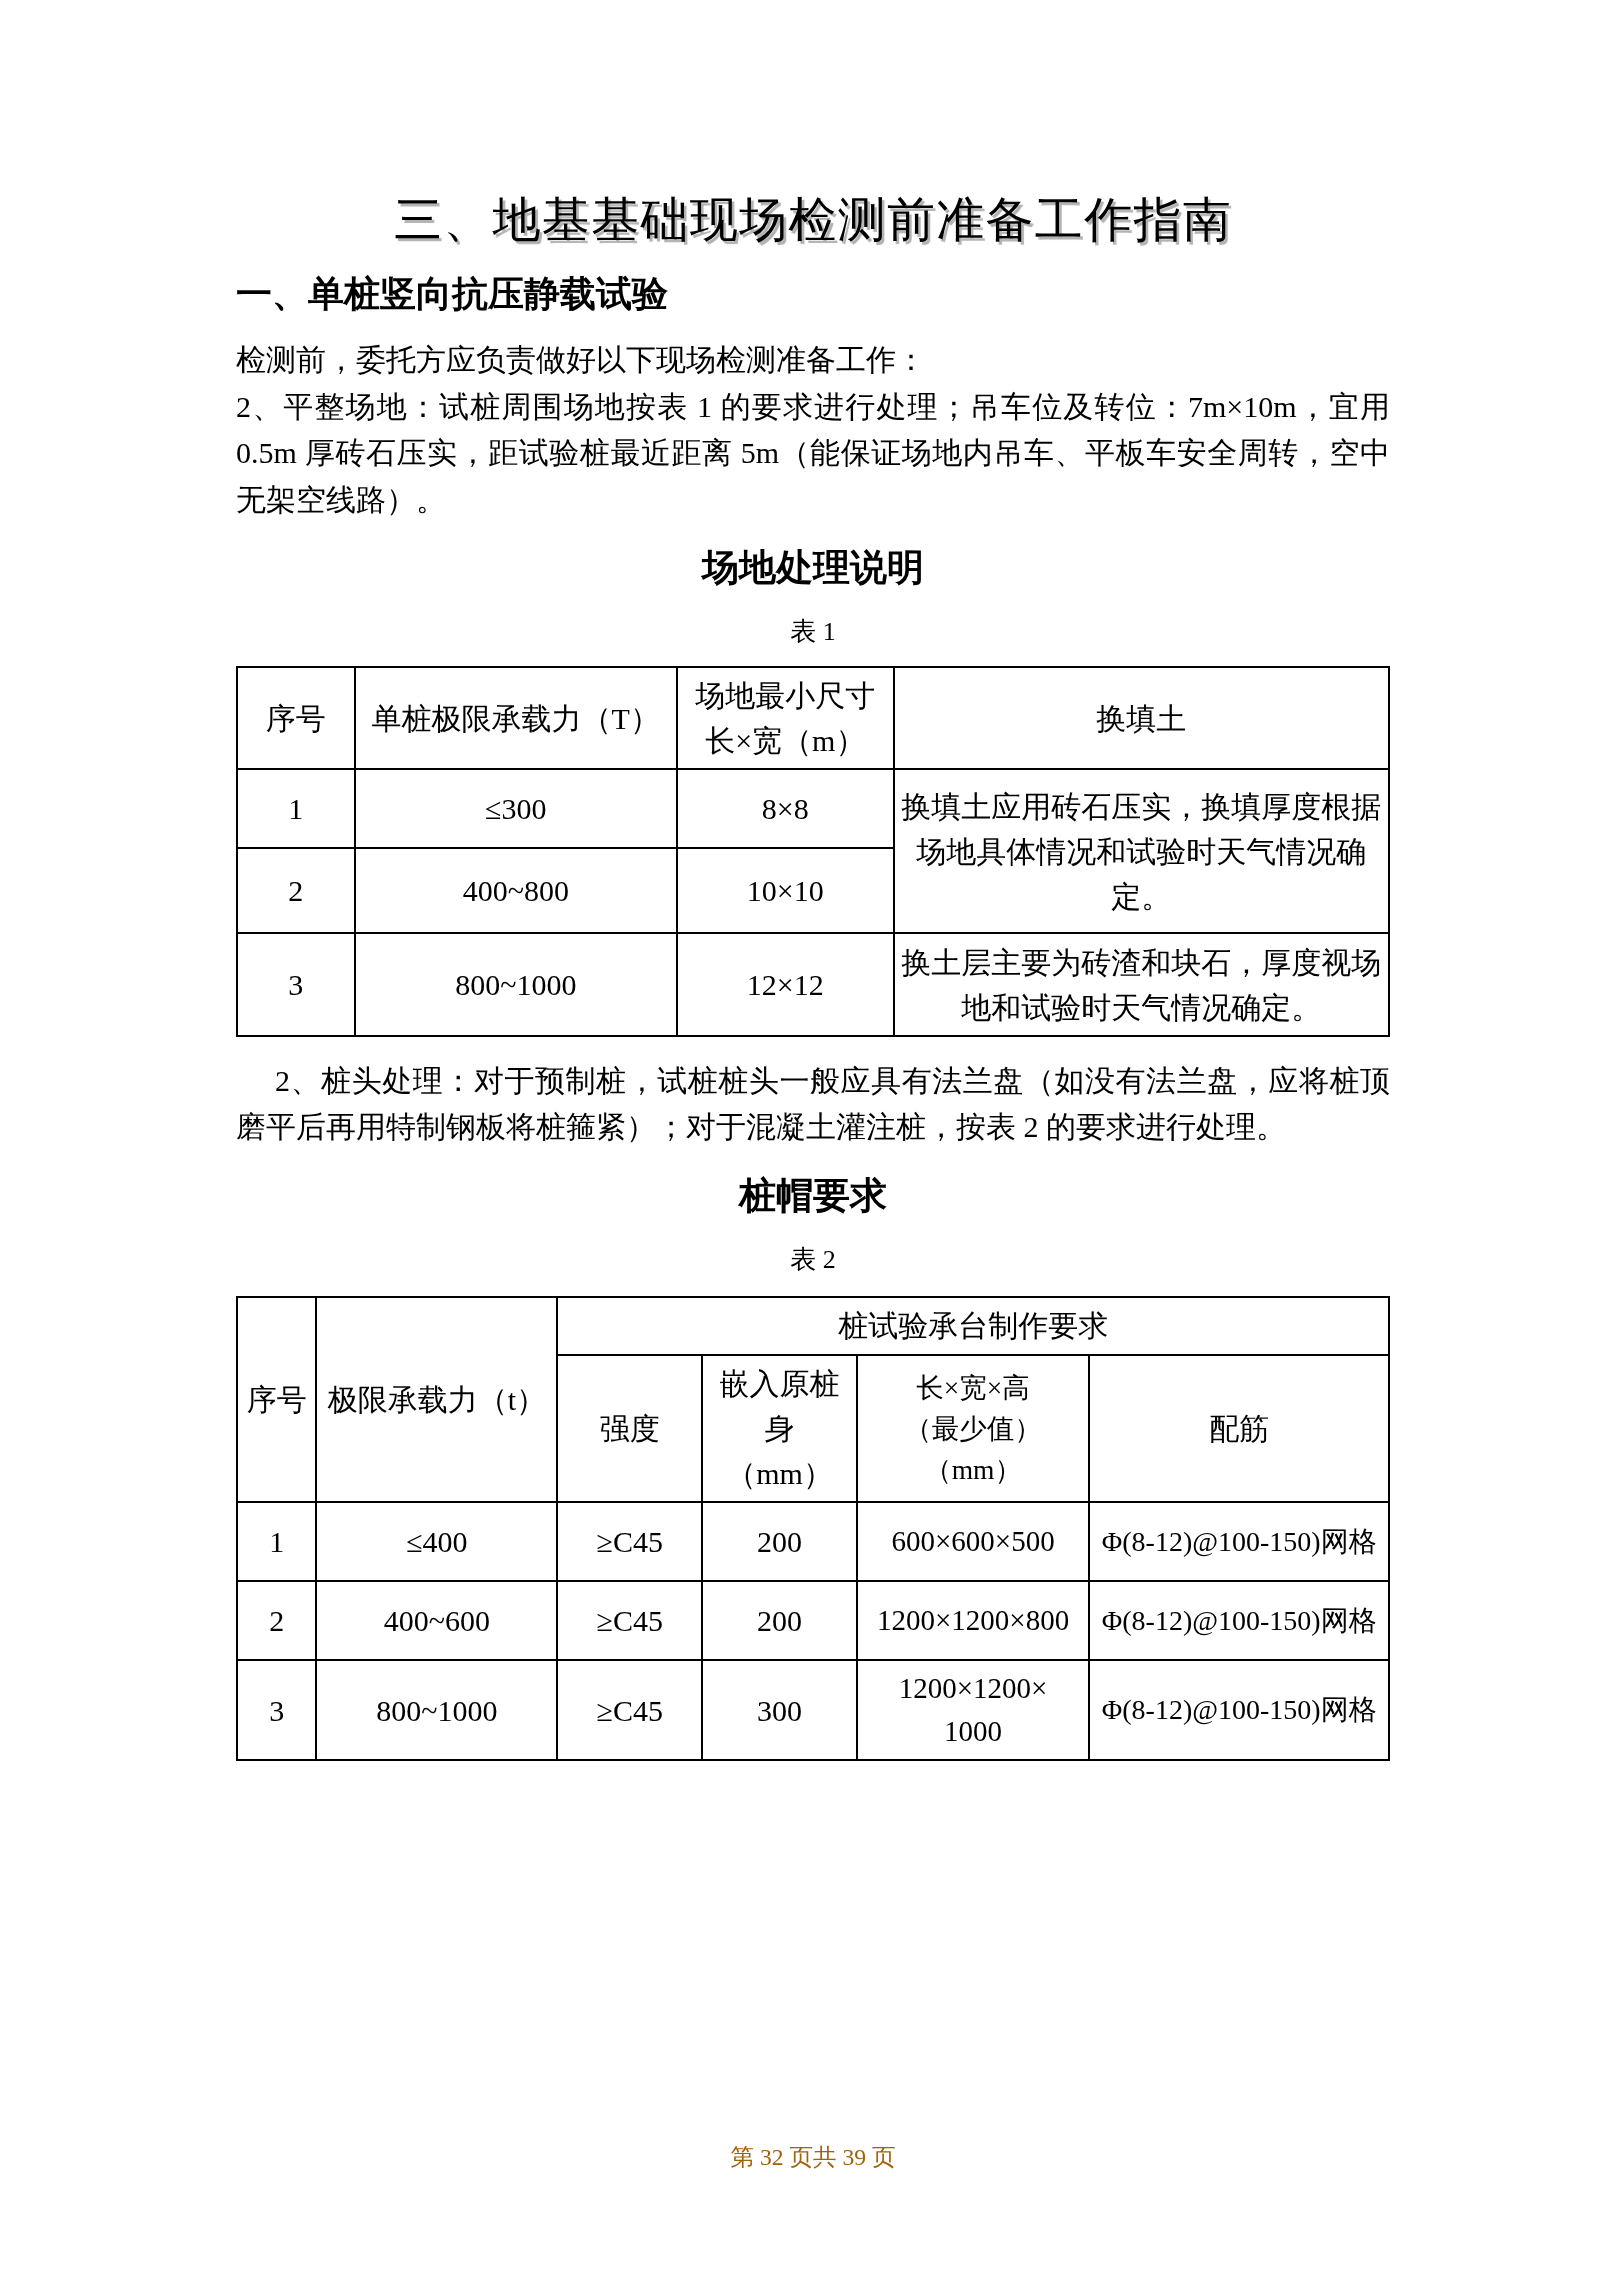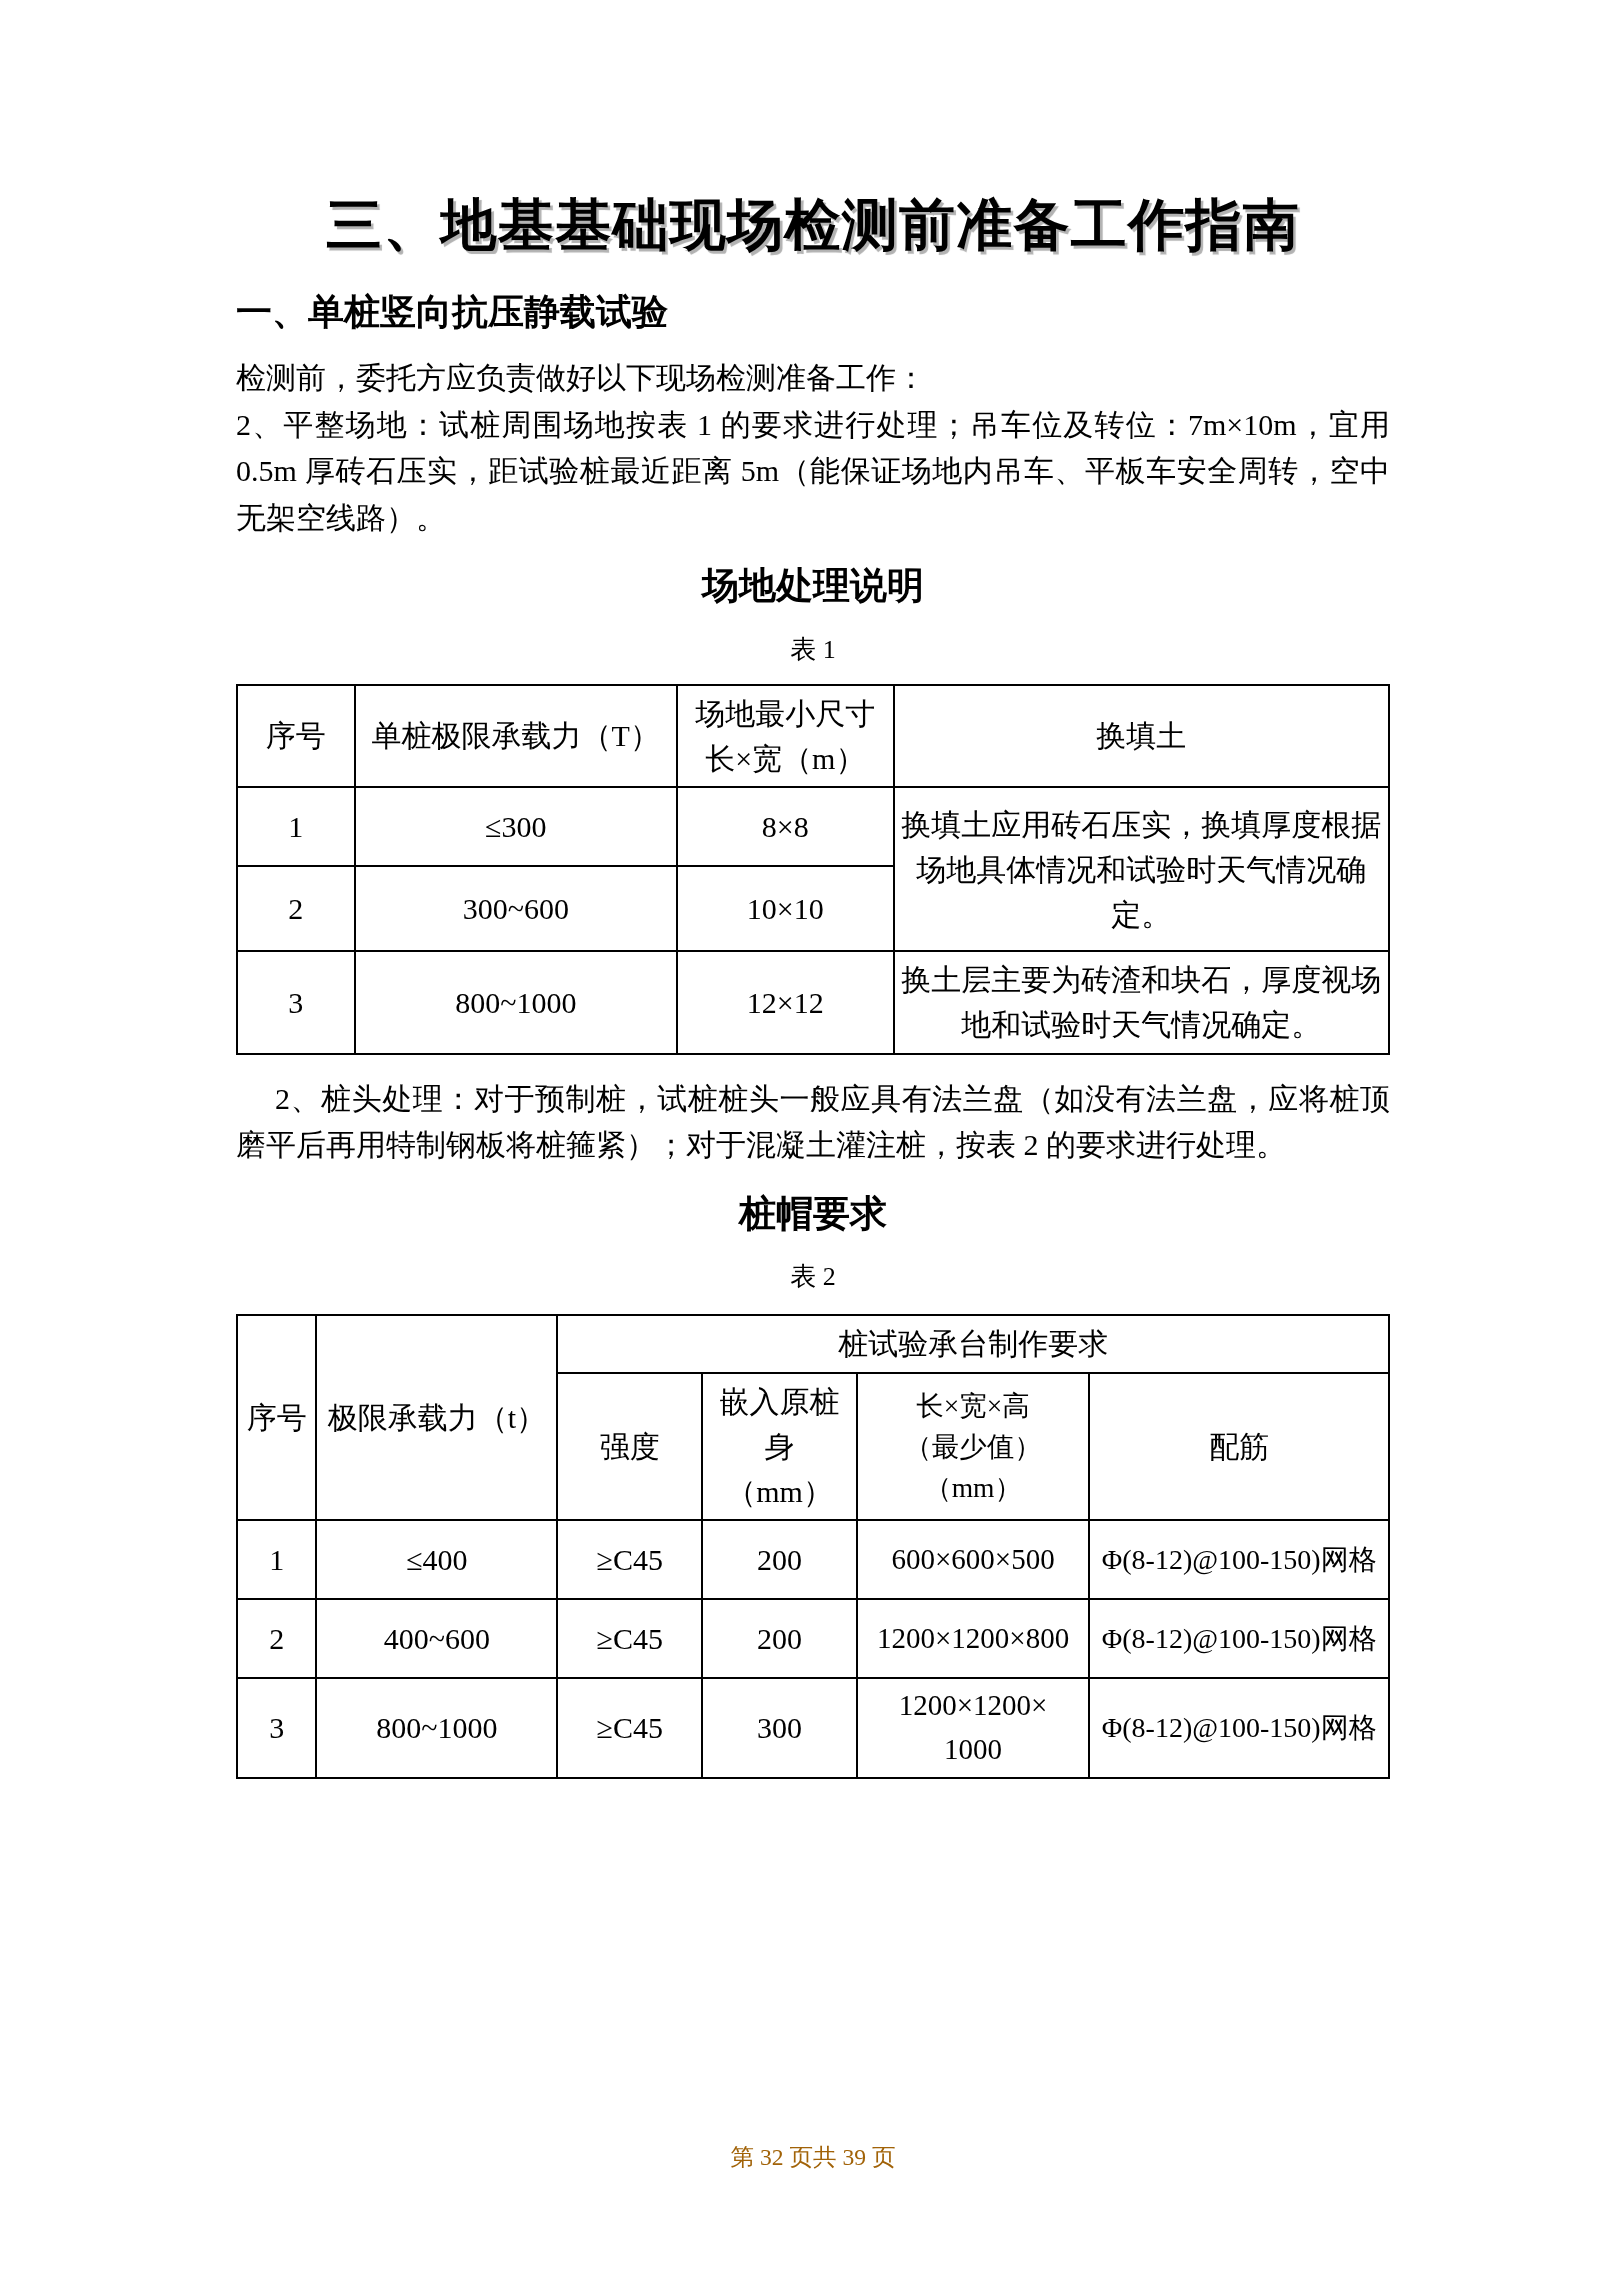--- a/index.html
+++ b/index.html
@@ -14,25 +14,25 @@
     box-sizing: border-box;
     background: #ffffff;
     color: #000000;
     font-family: "Liberation Serif", "DejaVu Serif", serif;
     padding: 188px 233px 124px 236px;
     display: flex;
     flex-direction: column;
     overflow: hidden;
   }
   .doc-title {
-    font-size: 56px;
-    font-weight: bold;
+    font-size: 48px;
+    font-weight: normal;
     text-align: center;
     line-height: 1.35;
-    margin: 0 0 16px 0;
+    margin: 0 0 9px 0;
     text-shadow: 2.6px 3.3px 0.7px rgba(0,0,0,0.30);
     letter-spacing: 1.3px;
     white-space: nowrap;
   }
   .section-heading {
     font-size: 36px;
     font-weight: bold;
     text-align: left;
     line-height: 1.3;
     margin: 9.2px 0 19.6px 0;
@@ -126,21 +126,21 @@
         <td>换填土</td>
       </tr>
       <tr style="height:79px;">
         <td>1</td>
         <td>≤300</td>
         <td>8×8</td>
         <td class="left-text" rowspan="2">换填土应用砖石压实，换填厚度根据场地具体情况和试验时天气情况确定。</td>
       </tr>
       <tr style="height:85px;">
         <td>2</td>
-        <td>300~600</td>
+        <td>400~800</td>
         <td>10×10</td>
       </tr>
       <tr style="height:88px;">
         <td>3</td>
         <td>800~1000</td>
         <td>12×12</td>
         <td class="left-text">换土层主要为砖渣和块石，厚度视场地和试验时天气情况确定。</td>
       </tr>
     </tbody>
   </table>

